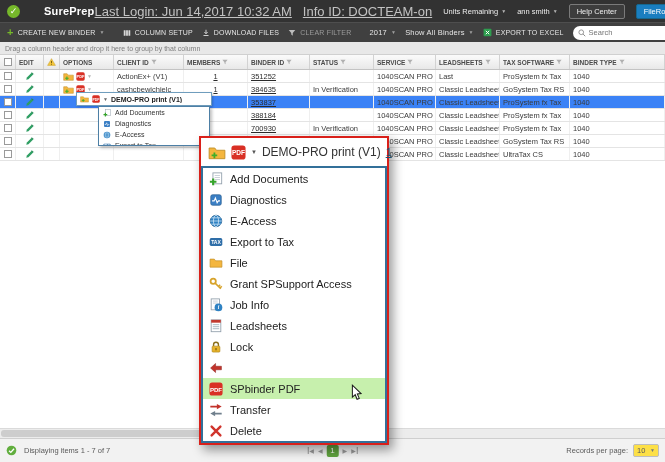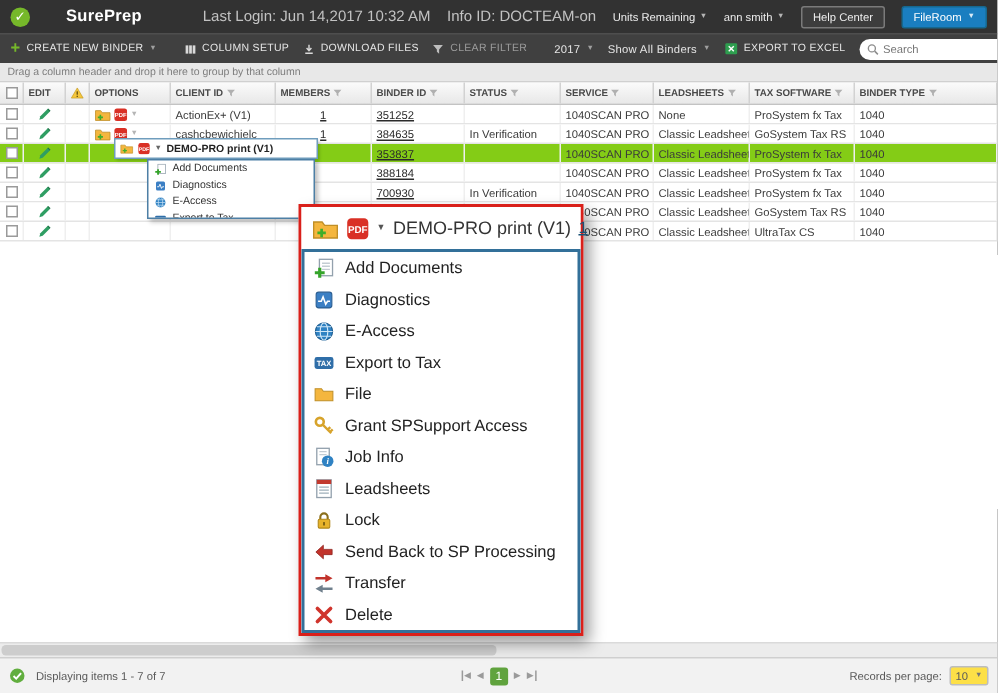--- a/index.html
+++ b/index.html
@@ -10,21 +10,21 @@
   .caret { font-size:5px; color:#b5b5b5; line-height:1; }
 
   
   .topbar { position:absolute; top:0; left:0; width:665px; height:22px; background:#323232;
             display:flex; align-items:center; padding:0 7px; }
   .logo { display:flex; align-items:center; gap:4px; }
   .logo-check { width:13px; height:13px; border-radius:50%; background:#76b82a; color:#fff;
                 font-size:9px; font-weight:bold; display:flex; align-items:center; justify-content:center; }
   .logo-text { color:#fff; font-size:11px; font-weight:bold; letter-spacing:.2px;padding-left:20px; }
   .top-right { margin-left:auto; display:flex; align-items:center; gap:11px; }
-  .top-meta { font-size:10px; color:#c2c2c2; white-space:nowrap; }
+  .top-meta { font-size:13px; color:#c2c2c2; white-space:nowrap;text-decoration:underline; }
   .top-drop { display:flex; align-items:center; gap:3px; font-size:7.5px; color:#ececec; cursor:pointer; white-space:nowrap; }
   .btn-dark { height:15px; padding:0 7px; background:#3d3d3d; border:1px solid #7a7a7a; border-radius:2px;
               color:#efefef; font-size:7.5px; display:flex; align-items:center; cursor:pointer; white-space:nowrap; }
   .btn-blue { height:15px; padding:0 7px; background:#1a7ec0; border:1px solid #16688f; border-radius:2px;
               color:#fff; font-size:7.5px; display:flex; align-items:center; gap:4px; cursor:pointer; white-space:nowrap; }
   .btn-blue .caret { color:#d9ecf7; }
 
   
   .toolbar { position:absolute; top:22px; left:0; width:665px; height:20px; background:#404040;
              border-top:1px solid #4e4e4e; display:flex; align-items:center; padding:0 7px; gap:9px; }
@@ -48,21 +48,21 @@
 
   
   .grid-head { position:absolute; top:55px; left:0; width:665px; height:15px; display:flex;
                background:linear-gradient(#fbfbfb,#e8e8e8); border-bottom:1px solid #c3c3c3; }
   .hc { display:flex; align-items:center; gap:2px; padding:0 3px; border-right:1px solid #d2d2d2;
         font-size:6.5px; font-weight:bold; color:#4a4a4a; text-transform:uppercase; white-space:nowrap; overflow:hidden; }
   .w0{width:16px}.w1{width:28px}.w2{width:16px}.w3{width:54px}.w4{width:70px}.w5{width:64px}
   .w6{width:62px}.w7{width:64px}.w8{width:62px}.w9{width:64px}.w10{width:70px}.w11{width:95px}
   .grid-body { position:absolute; top:70px; left:0; width:665px; }
   .row { display:flex; height:13px; background:#fff; border-bottom:1px solid #e4e4e4; }
-  .row.selected { background:#84cc16; }
+  .row.selected { background:#3b82f6; }
   .cell { display:flex; align-items:center; padding:0 3px; border-right:1px solid #efefef;
           font-size:7.5px; color:#3a3a3a; white-space:nowrap; overflow:hidden; }
   .cell.center { justify-content:center; }
   .cb { width:8px; height:8px; border:1px solid #9a9a9a; background:#fff; margin:0 auto; }
   .link { text-decoration:underline; color:#2b2b2b; cursor:pointer; }
   .opt-cluster { display:flex; align-items:center; gap:2px; cursor:pointer; }
 
   
   .hscroll { position:absolute; left:0; top:428px; width:665px; height:10px; background:#ececec;
              border-top:1px solid #dadada; }
@@ -319,21 +319,21 @@
         </div>
       <div class="cell w4">ActionEx+ (V1)</div>
       <div class="cell w5 center">
           <span class="link">1</span>
         </div>
       <div class="cell w6">
           <span class="link">351252</span>
         </div>
       <div class="cell w7"></div>
       <div class="cell w8">1040SCAN PRO</div>
-      <div class="cell w9">None</div>
+      <div class="cell w9">Last</div>
       <div class="cell w10">ProSystem fx Tax</div>
       <div class="cell w11">1040</div>
     </div>
 
     <div class="row">
       <div class="cell w0">
           <span class="cb"></span>
         </div>
       <div class="cell w1 center">
           <span>
@@ -705,21 +705,34 @@
             </svg>
           </span>
         <span>Lock</span>
       </div>
       <div class="ctx-item">
         <span class="mi">
             <svg width="14" height="14" viewBox="0 0 16 16">
               <path d="M7.5 2.8 L1.8 8 L7.5 13.2 V10 H14.2 V6 H7.5 Z" fill="#c2332b" stroke="#8e241e" stroke-width="0.6"></path>
             </svg>
           </span>
-        <span>Send Back to SP Processing</span>
+      </div>
+      <div class="ctx-item hl">
+        <span class="mi">
+            <svg width="14" height="14" viewBox="0 0 16 16">
+              <rect x="0.5" y="0.5" width="15" height="15" rx="3" fill="#d93025"></rect>
+              <text x="8" y="11" text-anchor="middle" font-size="7" font-weight="bold" fill="#fff" font-family="Liberation Sans, sans-serif">PDF</text>
+            </svg>
+          </span>
+        <span>SPbinder PDF</span>
+        <span class="cursor-icon">
+            <svg width="11" height="17" viewBox="0 0 12 18">
+              <path d="M1.5 1 L1.5 14 L4.6 11.4 L6.6 16.4 L9 15.4 L6.9 10.5 L11 10.2 Z" fill="#fff" stroke="#1a1a1a" stroke-width="1.1"></path>
+            </svg>
+          </span>
       </div>
       <div class="ctx-item">
         <span class="mi">
             <svg width="14" height="14" viewBox="0 0 16 16">
               <path d="M1.5 3 H9 V1 L14.5 4 L9 7 V5 H1.5 Z" fill="#c2332b"></path>
               <path d="M14.5 11 H7 V9 L1.5 12 L7 15 V13 H14.5 Z" fill="#70808d"></path>
             </svg>
           </span>
         <span>Transfer</span>
       </div>

